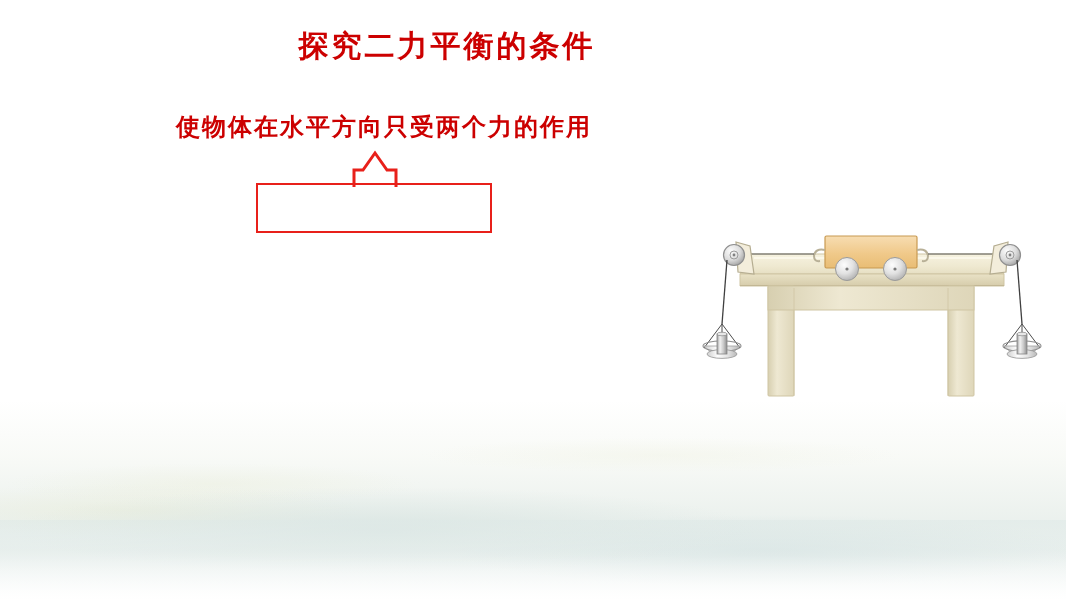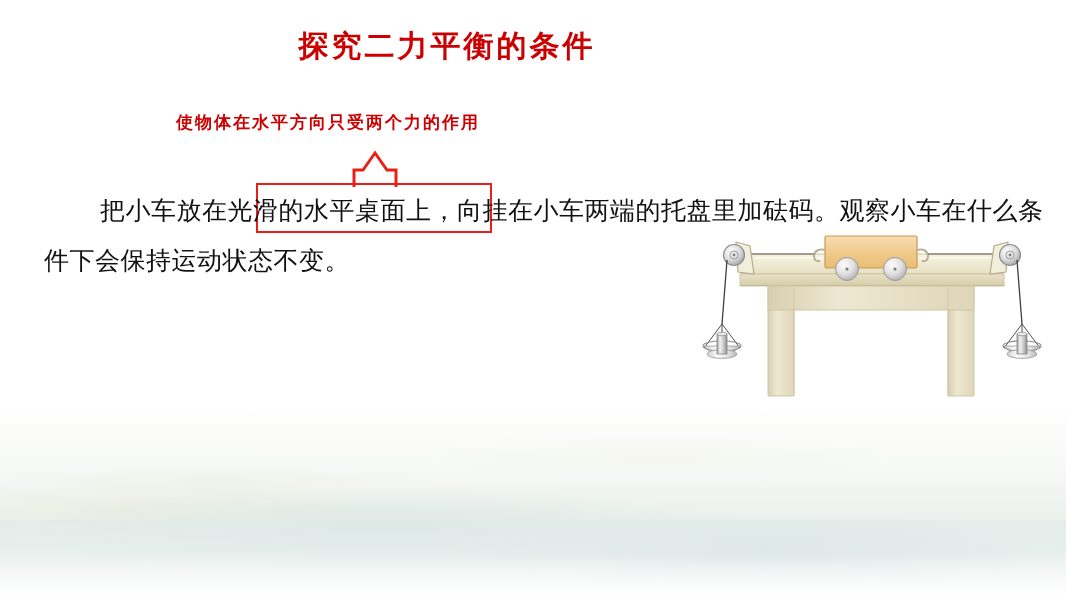--- a/index.html
+++ b/index.html
@@ -82,21 +82,21 @@
     color: #cc0000;
     white-space: nowrap;
   }
 
   
   .annotation {
     position: absolute;
     top: 111px;
     left: 176px;
     font-family: "DejaVu Serif", "Liberation Serif", serif;
-    font-size: 17px;
+    font-size: 24px;
     font-weight: bold;
     letter-spacing: 2px;
     color: #cc0000;
     white-space: nowrap;
   }
 
   
   .callout-arrow {
     position: absolute;
     top: 150px;
@@ -179,23 +179,20 @@
   <div class="annotation">使物体在水平方向只受两个力的作用</div>
 
   <div class="callout-arrow">
     <svg width="46" height="38" viewBox="0 0 46 38">
       <polyline points="2,37 2,20 11,20 23,3 35,20 44,20 44,37" fill="none" stroke="#e8201a" stroke-width="3" stroke-linejoin="miter" stroke-linecap="butt"></polyline>
     </svg>
   </div>
 
   <div class="highlight-box"></div>
 
-  <div class="body-text">
-    <div class="para">把小车放在光滑的水平桌面上，向挂在小车两端的托盘里加砝码。观察小车在什么条件下会保持运动状态不变。</div>
-  </div>
 
 
   <div class="figure">
     <svg width="360" height="192" viewBox="0 0 360 192">
       <defs>
         <linearGradient id="gTableTop" x1="0" y1="0" x2="0" y2="1">
           <stop offset="0%" stop-color="#f6f2e0"></stop>
           <stop offset="60%" stop-color="#efe9d1"></stop>
           <stop offset="100%" stop-color="#e6dfc3"></stop>
         </linearGradient>

